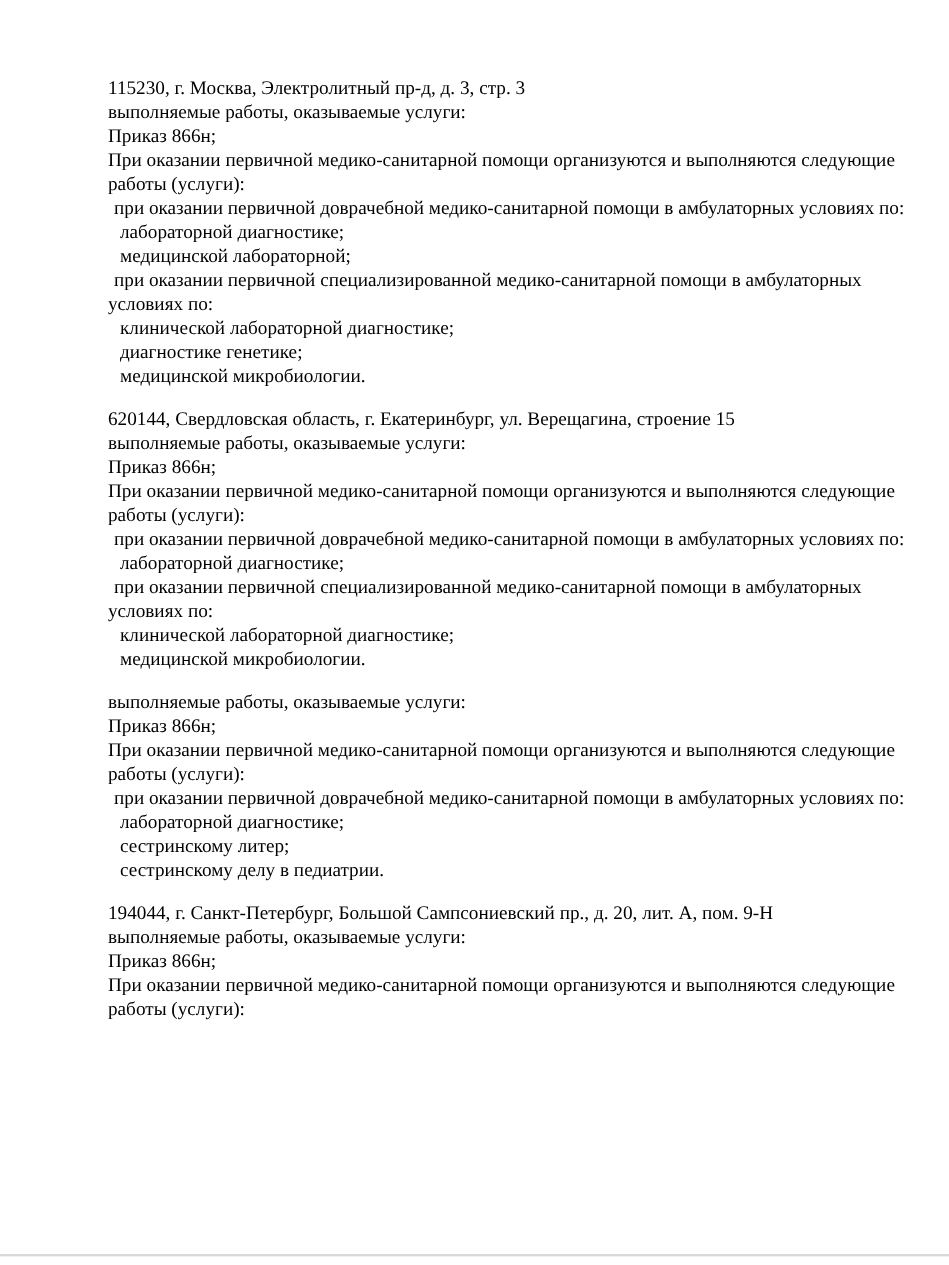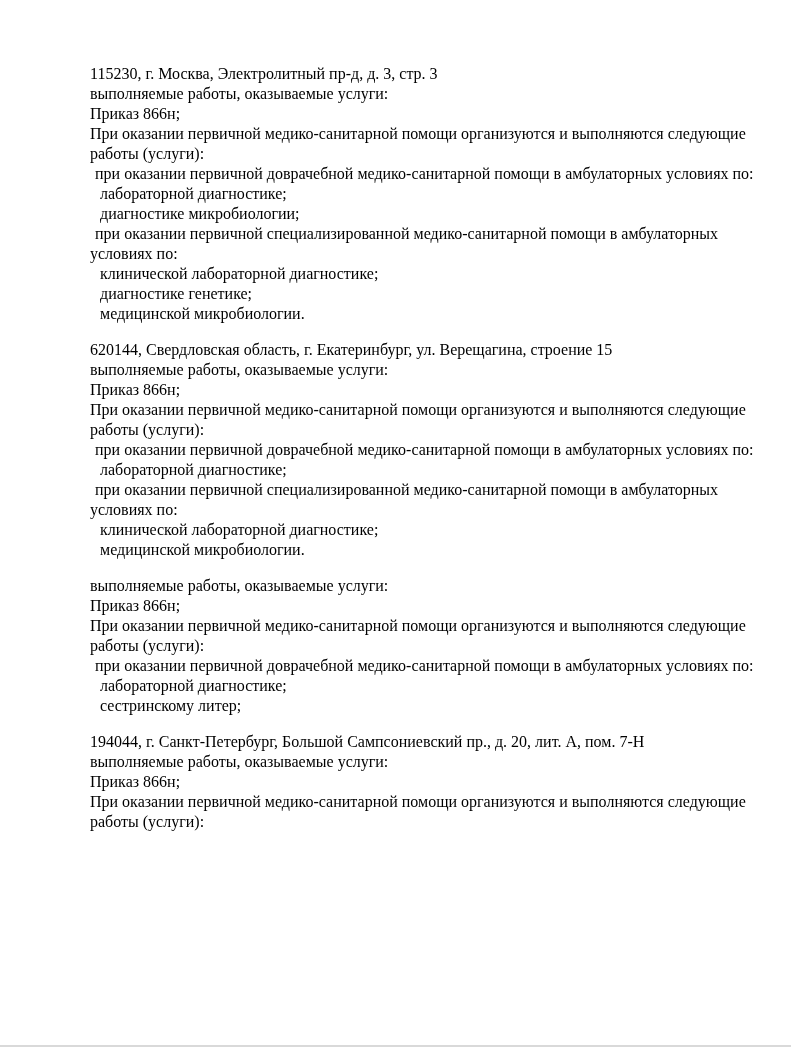--- a/index.html
+++ b/index.html
@@ -46,21 +46,21 @@
 
 <div class="page">
   <div class="content">
       <div class="block">
         <div class="line">115230, г. Москва, Электролитный пр-д, д. 3, стр. 3</div>
         <div class="line">выполняемые работы, оказываемые услуги:</div>
         <div class="line">Приказ 866н;</div>
         <div class="line">При оказании первичной медико-санитарной помощи организуются и выполняются следующие работы (услуги):</div>
         <div class="line lvl1">при оказании первичной доврачебной медико-санитарной помощи в амбулаторных условиях по:</div>
         <div class="line lvl2">лабораторной диагностике;</div>
-        <div class="line lvl2">диагностике микробиологии;</div>
+        <div class="line lvl2">медицинской лабораторной;</div>
         <div class="line lvl1">при оказании первичной специализированной медико-санитарной помощи в амбулаторных условиях по:</div>
         <div class="line lvl2">клинической лабораторной диагностике;</div>
         <div class="line lvl2">диагностике генетике;</div>
         <div class="line lvl2">медицинской микробиологии.</div>
       </div>
       <div class="block">
         <div class="line">620144, Свердловская область, г. Екатеринбург, ул. Верещагина, строение 15</div>
         <div class="line">выполняемые работы, оказываемые услуги:</div>
         <div class="line">Приказ 866н;</div>
         <div class="line">При оказании первичной медико-санитарной помощи организуются и выполняются следующие работы (услуги):</div>
@@ -70,22 +70,23 @@
         <div class="line lvl2">клинической лабораторной диагностике;</div>
         <div class="line lvl2">медицинской микробиологии.</div>
       </div>
       <div class="block">
         <div class="line">выполняемые работы, оказываемые услуги:</div>
         <div class="line">Приказ 866н;</div>
         <div class="line">При оказании первичной медико-санитарной помощи организуются и выполняются следующие работы (услуги):</div>
         <div class="line lvl1">при оказании первичной доврачебной медико-санитарной помощи в амбулаторных условиях по:</div>
         <div class="line lvl2">лабораторной диагностике;</div>
         <div class="line lvl2">сестринскому литер;</div>
+        <div class="line lvl2">сестринскому делу в педиатрии.</div>
       </div>
       <div class="block">
-        <div class="line">194044, г. Санкт-Петербург, Большой Сампсониевский пр., д. 20, лит. А, пом. 7-Н</div>
+        <div class="line">194044, г. Санкт-Петербург, Большой Сампсониевский пр., д. 20, лит. А, пом. 9-Н</div>
         <div class="line">выполняемые работы, оказываемые услуги:</div>
         <div class="line">Приказ 866н;</div>
         <div class="line">При оказании первичной медико-санитарной помощи организуются и выполняются следующие работы (услуги):</div>
       </div>
     </div>
   <div class="footer-divider"></div>
 </div>
 
 </body></html>

